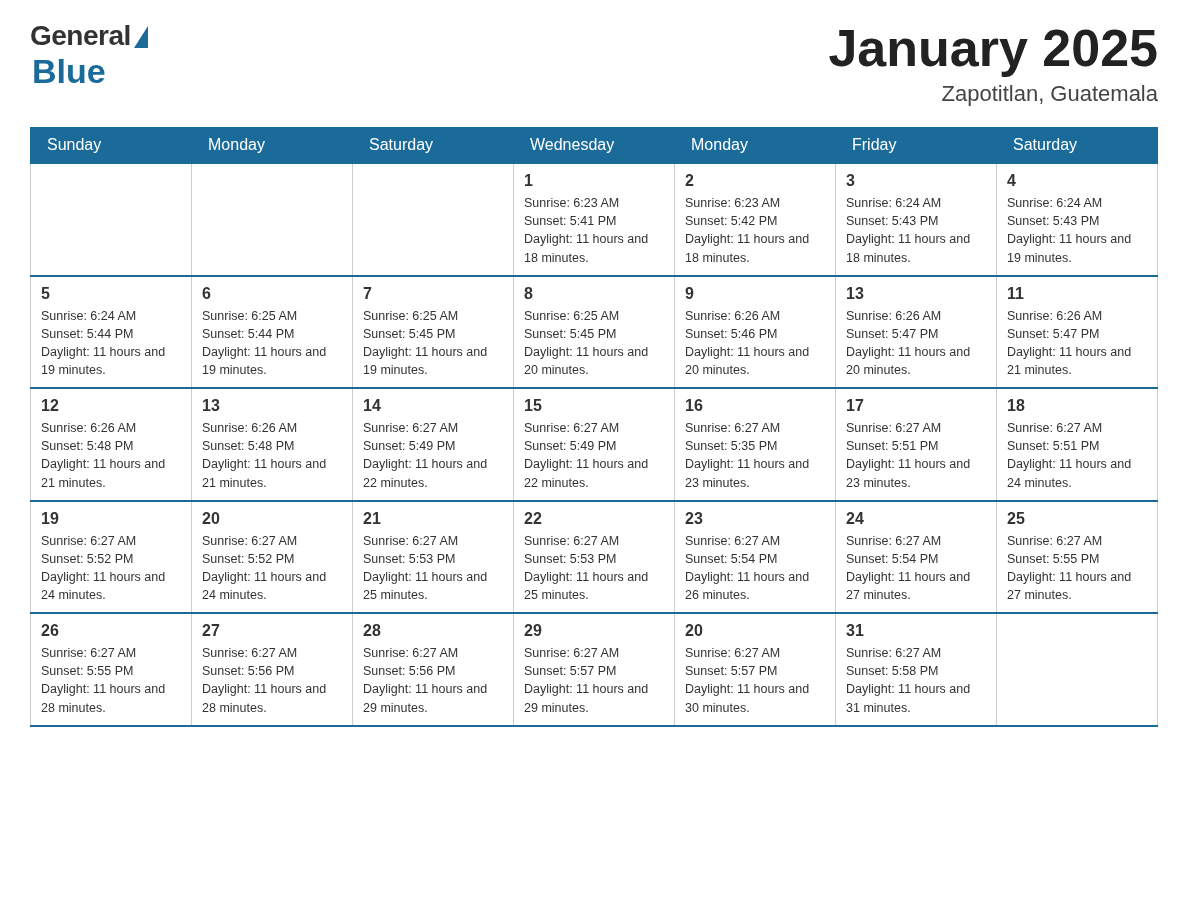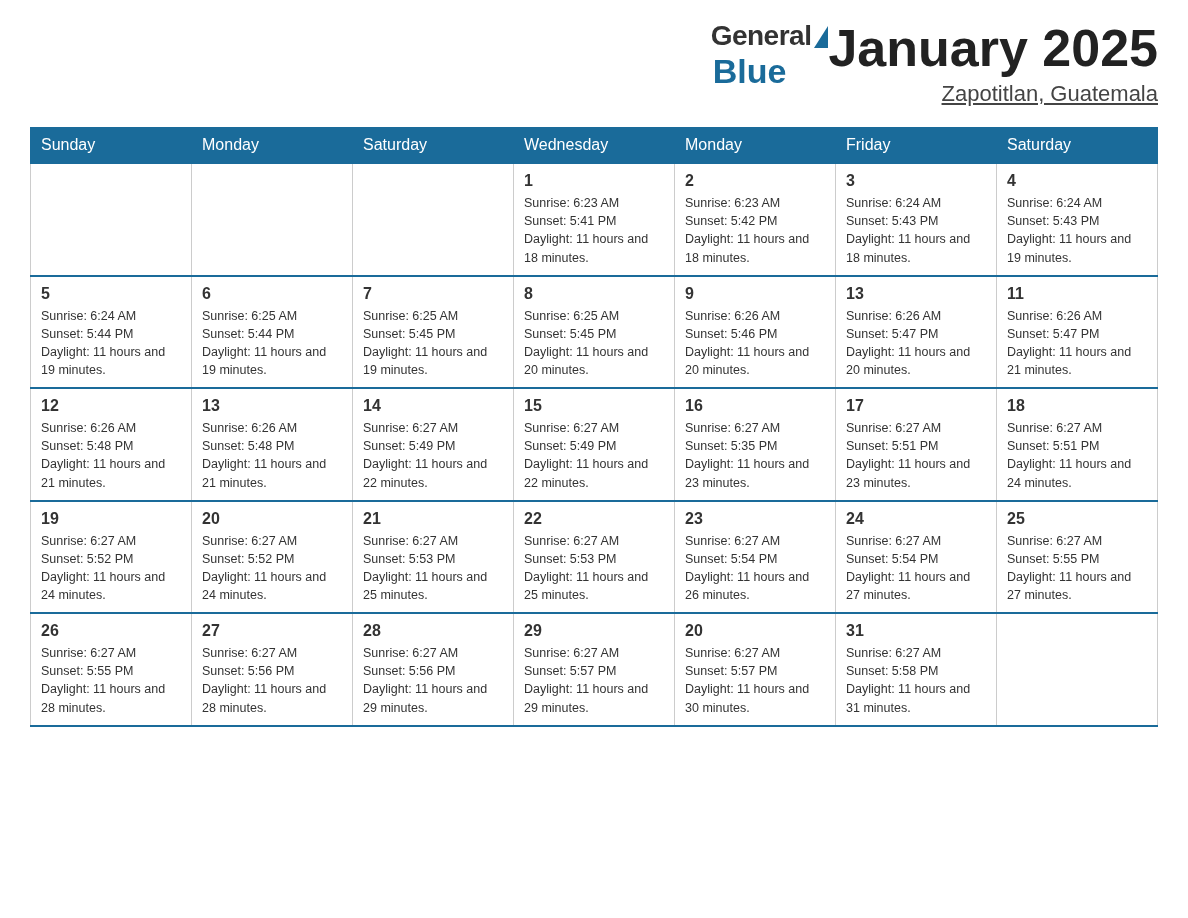--- a/index.html
+++ b/index.html
@@ -6,21 +6,21 @@
     body {
       font-family: Arial, Helvetica, sans-serif;
       background: #fff;
       color: #333;
       padding: 20px 30px;
       width: 1188px;
       min-height: 918px;
     }
     .header {
       display: flex;
-      justify-content: flex-end;
+      justify-content: space-between;
       align-items: flex-start;
       margin-bottom: 20px;
     }
     .logo {
       display: flex;
       flex-direction: column;
       align-items: flex-start;
     }
     .logo-top {
       display: flex;
@@ -52,32 +52,31 @@
     .month-title {
       font-size: 52px;
       font-weight: bold;
       color: #222;
       line-height: 1.1;
     }
     .location-title {
       font-size: 22px;
       color: #444;
       margin-top: 4px;
-      text-decoration: underline;
     }
     .calendar {
       width: 100%;
       border-collapse: collapse;
       border: 1px solid #aaa;
     }
     .calendar th {
       background-color: #1a6b9a;
       color: #fff;
       text-align: left;
-      padding: 8px 10px;
+      padding: 8px 16px;
       font-size: 16px;
       font-weight: normal;
       border: 1px solid #1a6b9a;
     }
     .calendar td {
       vertical-align: top;
       padding: 8px 10px;
       border: 1px solid #ccc;
       width: calc(100% / 7);
       min-height: 90px;

